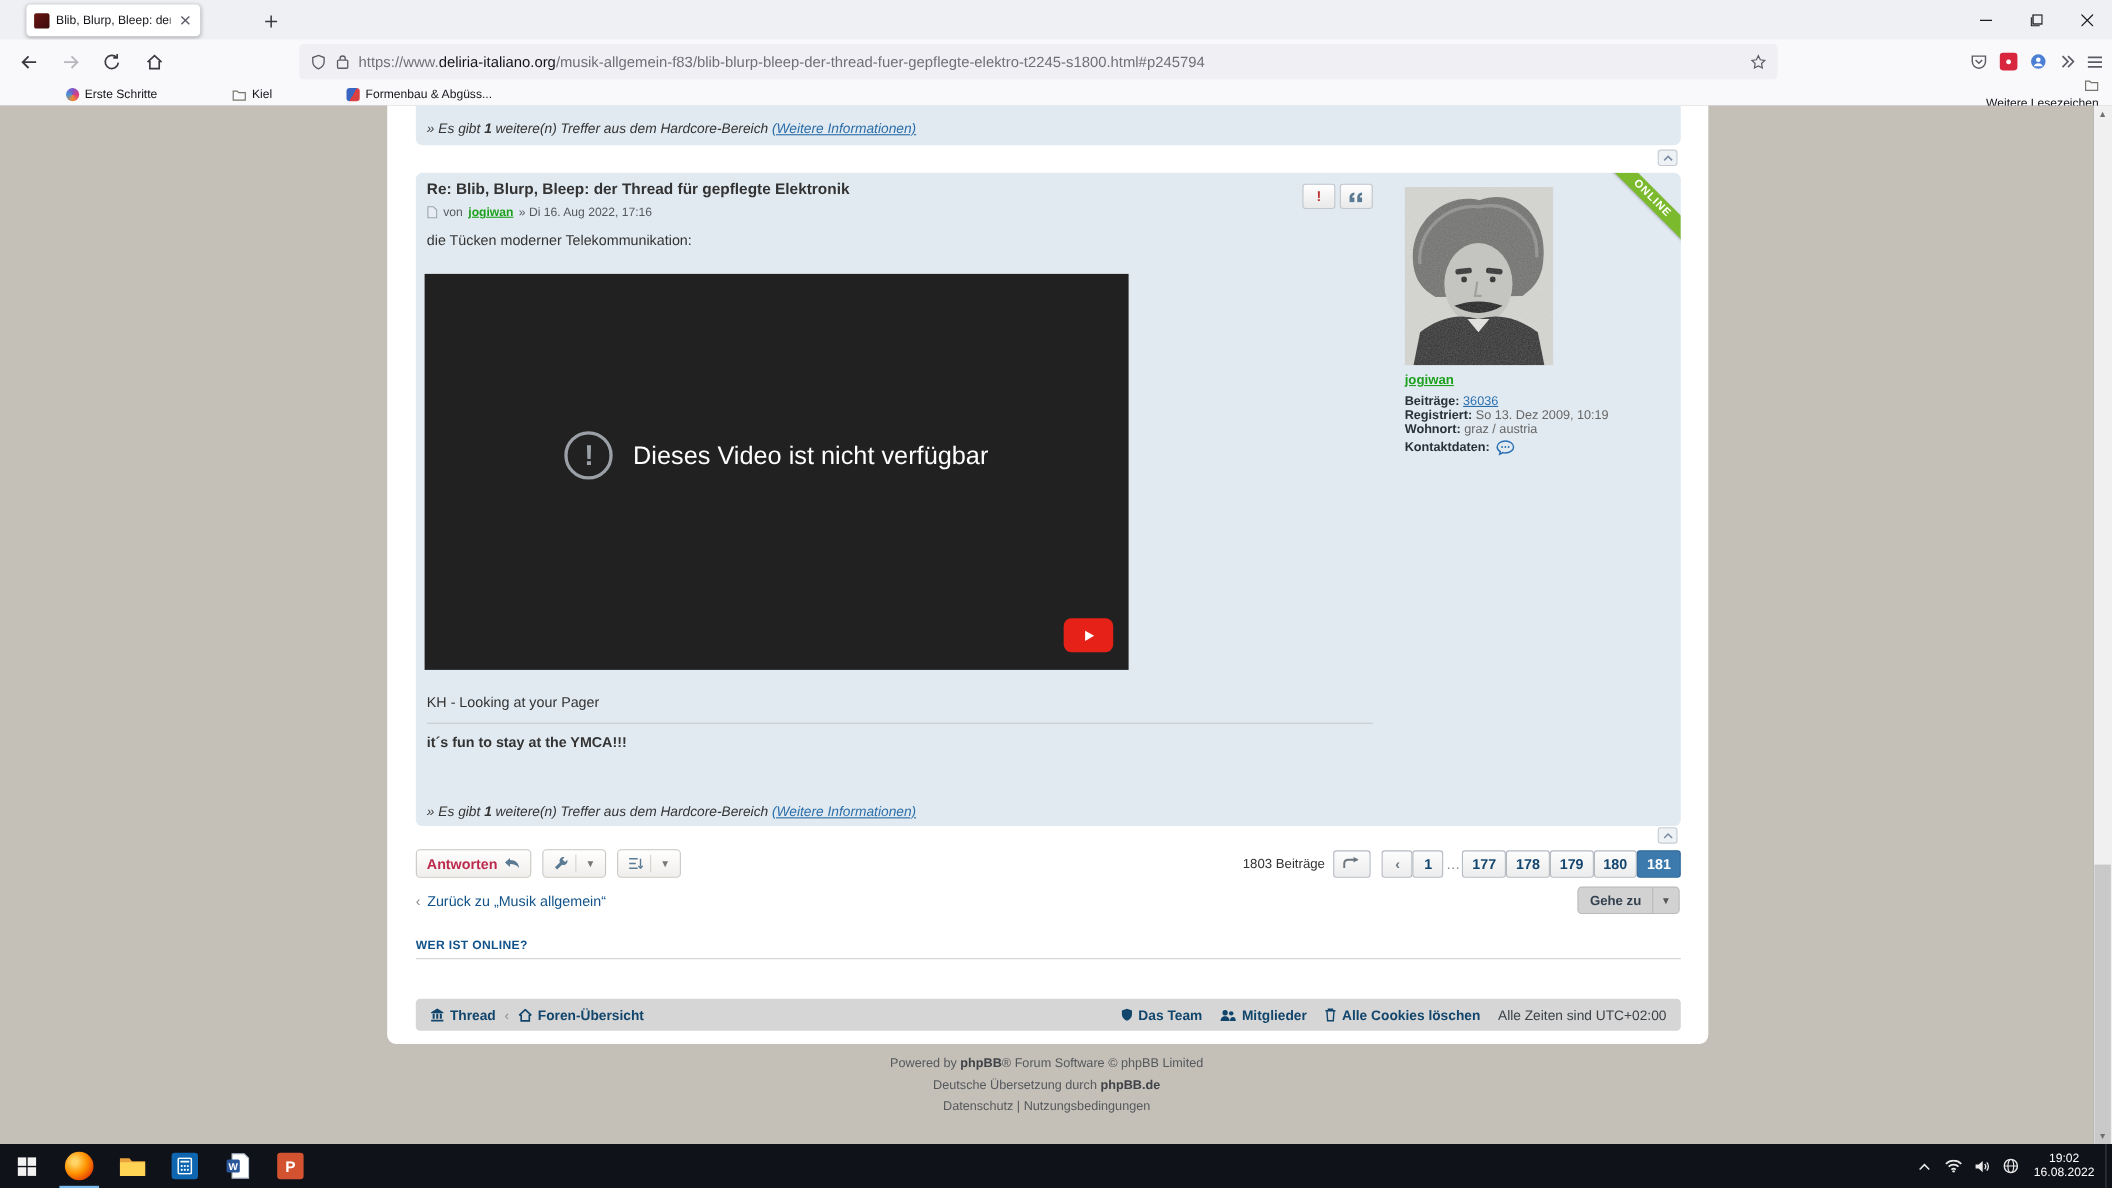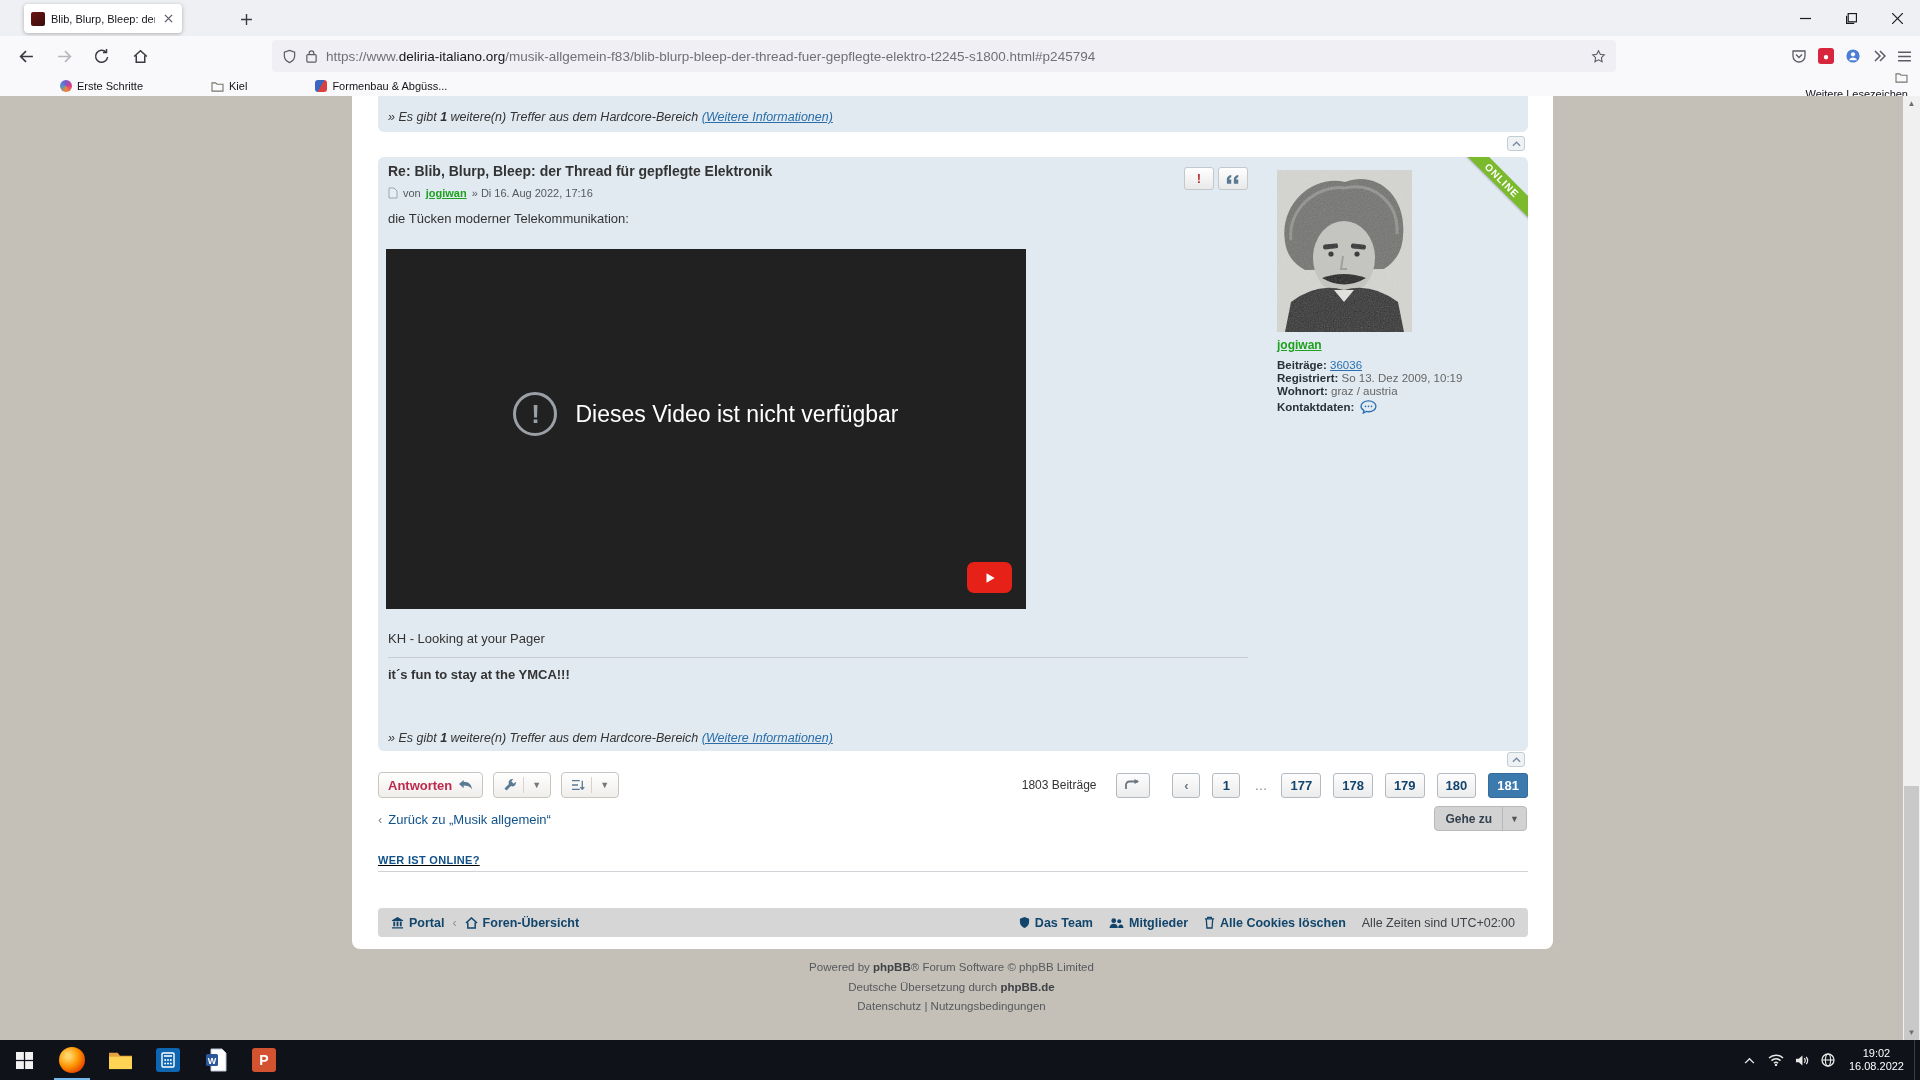--- a/index.html
+++ b/index.html
@@ -91,37 +91,37 @@
 
   
   #controls-row { position:absolute; left:26px; top:675px; width:1150px; height:28px; display:flex; align-items:center; }
   .btn { height:26px; border:1px solid #c9c6c2; border-radius:4px; background:linear-gradient(#ffffff,#f0eeeb);
          display:flex; align-items:center; gap:6px; padding:11px 9px; }
   #reply-btn { font-size:13px; font-weight:bold; color:#bc2a4d; }
   #reply-btn svg, #tools-btn svg, #sort-btn svg { color:#5a7a94; }
   .caret { color:#777; font-size:9px; margin-left:2px; }
   .btn-sep { width:0; height:16px; border-left:1px solid #d6d3cf; }
   #controls-left { display:flex; gap:10px; }
-  #controls-right { margin-left:auto; display:flex; align-items:center; gap:12px; }
+  #controls-right { margin-left:auto; display:flex; align-items:center; gap:0; }
   #posts-count { font-size:12px; color:#333; margin-right:8px; }
   .pg { min-width:28px; height:25px; padding:0 8px; border:1px solid #b4bac1; border-radius:3px; background:linear-gradient(#fdfdfd,#ececec);
         display:flex; align-items:center; justify-content:center; font-size:13px; font-weight:bold; color:#13456e; }
   .pg.icon { color:#6b7680; }
   .pg.active { background:#3c79ad; border-color:#356c9b; color:#fff; }
   .pg-dots { color:#888; font-size:13px; padding:0 2px; }
   #jump-btn { margin-right:10px; }
 
   #back-row { position:absolute; left:26px; top:716px; font-size:13px; color:#8a8a8a; display:flex; gap:6px; align-items:center; }
   #back-row a { color:#105289; text-decoration:none; }
   #goto-btn { position:absolute; right:26px; top:710px; height:25px; background:#d2d2d2; border:1px solid #b9b9b9; border-radius:4px;
               display:flex; align-items:center; font-size:12px; font-weight:bold; color:#33414e; }
   #goto-btn .goto-label { padding:0 10px; }
   #goto-btn .goto-caret { padding:0 7px; border-left:1px solid #b9b9b9; color:#555; font-size:9px; height:100%; display:flex; align-items:center; }
 
-  #whos-online { position:absolute; left:26px; top:758px; width:1150px;text-decoration:underline; }
+  #whos-online { position:absolute; left:26px; top:758px; width:1150px; }
   #whos-heading { font-size:11px; font-weight:bold; color:#105289; letter-spacing:.3px; }
   #whos-divider { border-top:1px solid #cfd3d7; margin-top:5px; }
   #whos-line { margin-top:7px; font-size:12px; color:#4a5b6d; }
   #whos-line a { color:#105289; text-decoration:none; }
 
   #bottom-navbar { position:absolute; left:26px; top:812px; width:1150px; height:29px; background:#d6d6d6; border-radius:4px;
                    display:flex; align-items:center; padding:0 13px; font-size:12.5px; font-weight:bold; color:#11456b; }
   #bottom-navbar .nb-item { display:flex; align-items:center; gap:5px; }
   #bottom-navbar .nb-sep { margin:0 8px; color:#8d8d8d; font-weight:normal; }
   #bottom-navbar .nb-right { margin-left:auto; display:flex; align-items:center; gap:16px; }
@@ -443,21 +443,21 @@
       <div id="whos-online">
         <div id="whos-heading">WER IST ONLINE?</div>
         <div id="whos-divider"></div>
       </div>
 
       <div id="bottom-navbar">
         <span class="nb-item">
           <svg width="13" height="13" viewBox="0 0 14 14">
               <path d="M1 4.5L7 1l6 3.5v1H1zM2.5 6h2v5h-2zM6 6h2v5H6zM9.5 6h2v5h-2zM1 12h12v1.5H1z" fill="currentColor"></path>
             </svg>
-          <span>Portal</span>
+          <span>Thread</span>
         </span>
         <span class="nb-sep">‹</span>
         <span class="nb-item">
           <svg width="13" height="12" viewBox="0 0 14 13">
               <path d="M1 6.5L7 1l6 5.5M3 6v6h8V6" fill="none" stroke="currentColor" stroke-width="1.6"></path>
             </svg>
           <span>Foren-Übersicht</span>
         </span>
         <span class="nb-right">
           <span class="nb-item">

